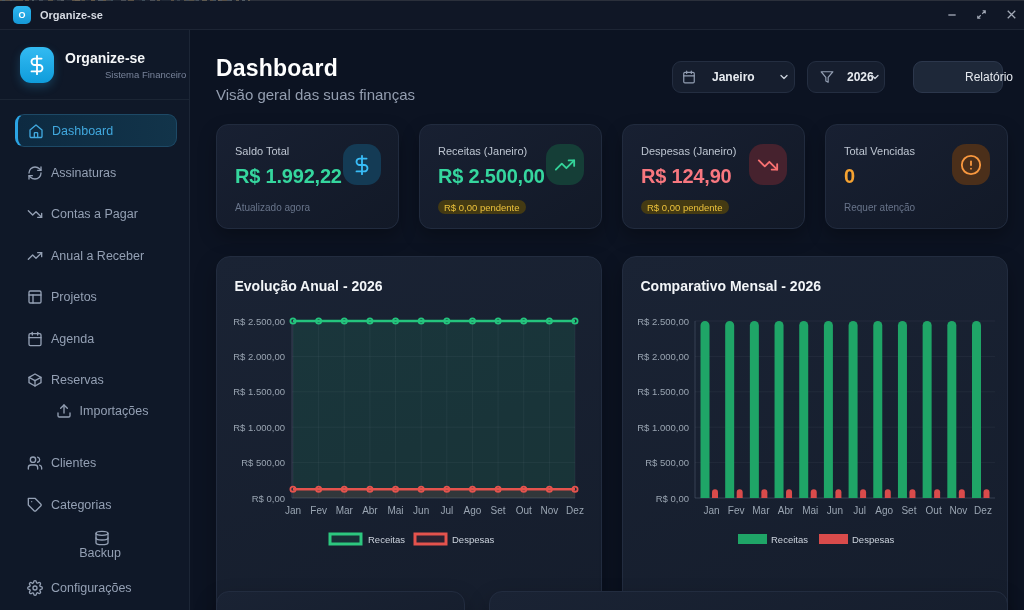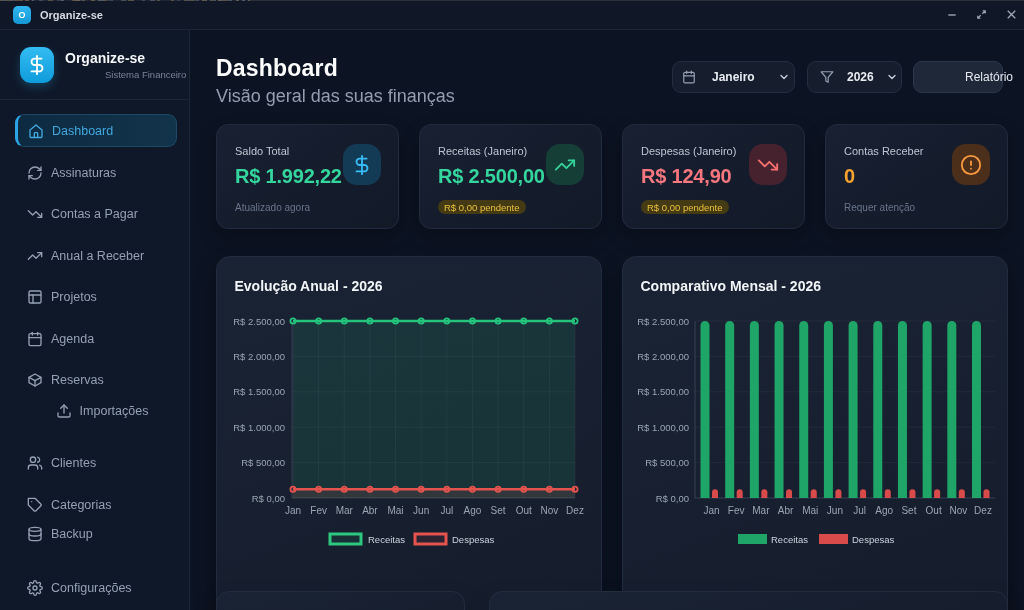--- a/index.html
+++ b/index.html
@@ -25,21 +25,21 @@
 #logosub { position:absolute; top:38.5px; left:65px; color:#78839a; font-size:9.5px;margin-left:40px; }
 #logoline { position:absolute; top:69px; left:0; width:189px; height:1px; background:#1b2534; }
 .nav { position:absolute; left:15px; width:162px; height:32px; border-radius:9px; display:flex; align-items:center; color:#94a0b4; font-size:12.5px; }
 .nav svg { margin-left:12px; }
 .nav span { margin-left:8px; }
 .nav.active { margin-top:-1px; height:33px; background:linear-gradient(90deg,#0d2a41,#12344a); border:1px solid #1d4966; border-left:3px solid #2ba4e4; color:#41a8de; }
 .nav.active svg { margin-left:10px; }
 
 
 #h1title { position:absolute; top:54.5px; left:216px; color:#fff; font-size:23px; font-weight:bold; letter-spacing:0.2px; }
-#h1sub { position:absolute; top:86px; left:216px; color:#949eb0; font-size:18px; }
+#h1sub { position:absolute; top:86px; left:216px; color:#949eb0; font-size:15px; }
 .hctl { position:absolute; top:61px; height:32px; background:#161e2e; border:1px solid #242e41; border-radius:9px; display:flex; align-items:center; color:#e8ecf1; font-size:12px; font-weight:bold; }
 
 
 .card { position:absolute; top:124px; width:183px; height:105px; border-radius:12px;
   background:linear-gradient(145deg,#182032,#121927); border:1px solid #212b3e; box-shadow:0 8px 18px rgba(0,0,0,0.28); }
 .clabel { position:absolute; top:20px; left:18px; font-size:11px; color:#bdc5d1; }
 .cvalue { position:absolute; top:40px; left:18px; font-size:20px; font-weight:bold; letter-spacing:-0.2px; }
 .csub { position:absolute; top:77px; left:18px; font-size:10px; color:#68748a; }
 .cicon { position:absolute; top:19px; left:126px; width:38px; height:41px; border-radius:14px; display:flex; align-items:center; justify-content:center; }
 .badge { position:absolute; top:75px; left:18px; height:14px; border-radius:7px; background:#443a13; color:#ecc23c; font-size:9.5px; display:flex; align-items:center; padding:0 6px; }
@@ -159,21 +159,21 @@
       </svg>
     <span>Clientes</span>
   </div>
   <div class="nav" style="top:459px;">
     <svg width="16" height="16" viewBox="0 0 24 24" fill="none" stroke="#94a0b4" stroke-width="2" stroke-linecap="round" stroke-linejoin="round">
         <path d="M20.59 13.41l-7.17 7.17a2 2 0 0 1-2.83 0L2 12V2h10l8.59 8.59a2 2 0 0 1 0 2.82z"></path>
         <line x1="7" y1="7" x2="7.01" y2="7"></line>
       </svg>
     <span>Categorias</span>
   </div>
-  <div class="nav" style="top:488px;">
+  <div class="nav" style="top:500px;flex-direction:column;">
     <svg width="16" height="16" viewBox="0 0 24 24" fill="none" stroke="#94a0b4" stroke-width="2" stroke-linecap="round" stroke-linejoin="round">
         <ellipse cx="12" cy="5" rx="9" ry="3"></ellipse>
         <path d="M21 12c0 1.66-4 3-9 3s-9-1.34-9-3"></path>
         <path d="M3 5v14c0 1.66 4 3 9 3s9-1.34 9-3V5"></path>
       </svg>
     <span>Backup</span>
   </div>
   <div class="nav" style="top:542px;">
     <svg width="16" height="16" viewBox="0 0 24 24" fill="none" stroke="#94a0b4" stroke-width="2" stroke-linecap="round" stroke-linejoin="round">
         <circle cx="12" cy="12" r="3"></circle>
@@ -191,21 +191,21 @@
       <rect x="3" y="4" width="18" height="18" rx="2"></rect>
       <line x1="16" y1="2" x2="16" y2="6"></line>
       <line x1="8" y1="2" x2="8" y2="6"></line>
       <line x1="3" y1="10" x2="21" y2="10"></line>
     </svg>
   <span style="margin-left:16px;">Janeiro</span>
   <svg style="position:absolute; right:4px;" width="12" height="12" viewBox="0 0 24 24" fill="none" stroke="#cbd2dc" stroke-width="2.6" stroke-linecap="round" stroke-linejoin="round">
       <polyline points="6 9 12 15 18 9"></polyline>
     </svg>
 </div>
-<div class="hctl" id="sel2" style="left:807px; width:95px;">
+<div class="hctl" id="sel2" style="left:807px; width:78px;">
   <svg style="margin-left:12px;" width="14" height="14" viewBox="0 0 24 24" fill="none" stroke="#94a0b4" stroke-width="2" stroke-linecap="round" stroke-linejoin="round">
       <path d="M22 3H2l8 9.46V19l4 2v-8.54z"></path>
     </svg>
   <span style="margin-left:13px;">2026</span>
   <svg style="position:absolute; right:3px;" width="12" height="12" viewBox="0 0 24 24" fill="none" stroke="#cbd2dc" stroke-width="2.6" stroke-linecap="round" stroke-linejoin="round">
       <polyline points="6 9 12 15 18 9"></polyline>
     </svg>
 </div>
 <div class="hctl" id="btnrel" style="left:913px; width:90px; background:#1e2839; border-color:#2c374c;padding-left:32px;">
   <svg style="margin-left:13px;" width="15" height="15" viewBox="0 0 24 24" fill="none" stroke="#dde2e9" stroke-width="2" stroke-linecap="round" stroke-linejoin="round">
@@ -243,21 +243,21 @@
   <div class="cvalue" style="color:#f8777f;">R$ 124,90</div>
   <div class="badge">R$ 0,00 pendente</div>
   <div class="cicon" style="background:#46222e;">
       <svg width="22" height="22" viewBox="0 0 24 24" fill="none" stroke="#f87171" stroke-width="2" stroke-linecap="round" stroke-linejoin="round">
         <polyline points="22 17 13.5 8.5 8.5 13.5 2 7"></polyline>
         <polyline points="16 17 22 17 22 11"></polyline>
       </svg>
     </div>
 </div>
 <div class="card" style="left:825px;">
-  <div class="clabel">Contas Receber</div>
+  <div class="clabel">Total Vencidas</div>
   <div class="cvalue" style="color:#f5a231;">0</div>
   <div class="csub">Requer atenção</div>
   <div class="cicon" style="background:#4b2f1a;">
       <svg width="22" height="22" viewBox="0 0 24 24" fill="none" stroke="#f9983f" stroke-width="2" stroke-linecap="round" stroke-linejoin="round">
         <circle cx="12" cy="12" r="10"></circle>
         <line x1="12" y1="8" x2="12" y2="12"></line>
         <line x1="12" y1="16" x2="12.01" y2="16"></line>
       </svg>
     </div>
 </div>

